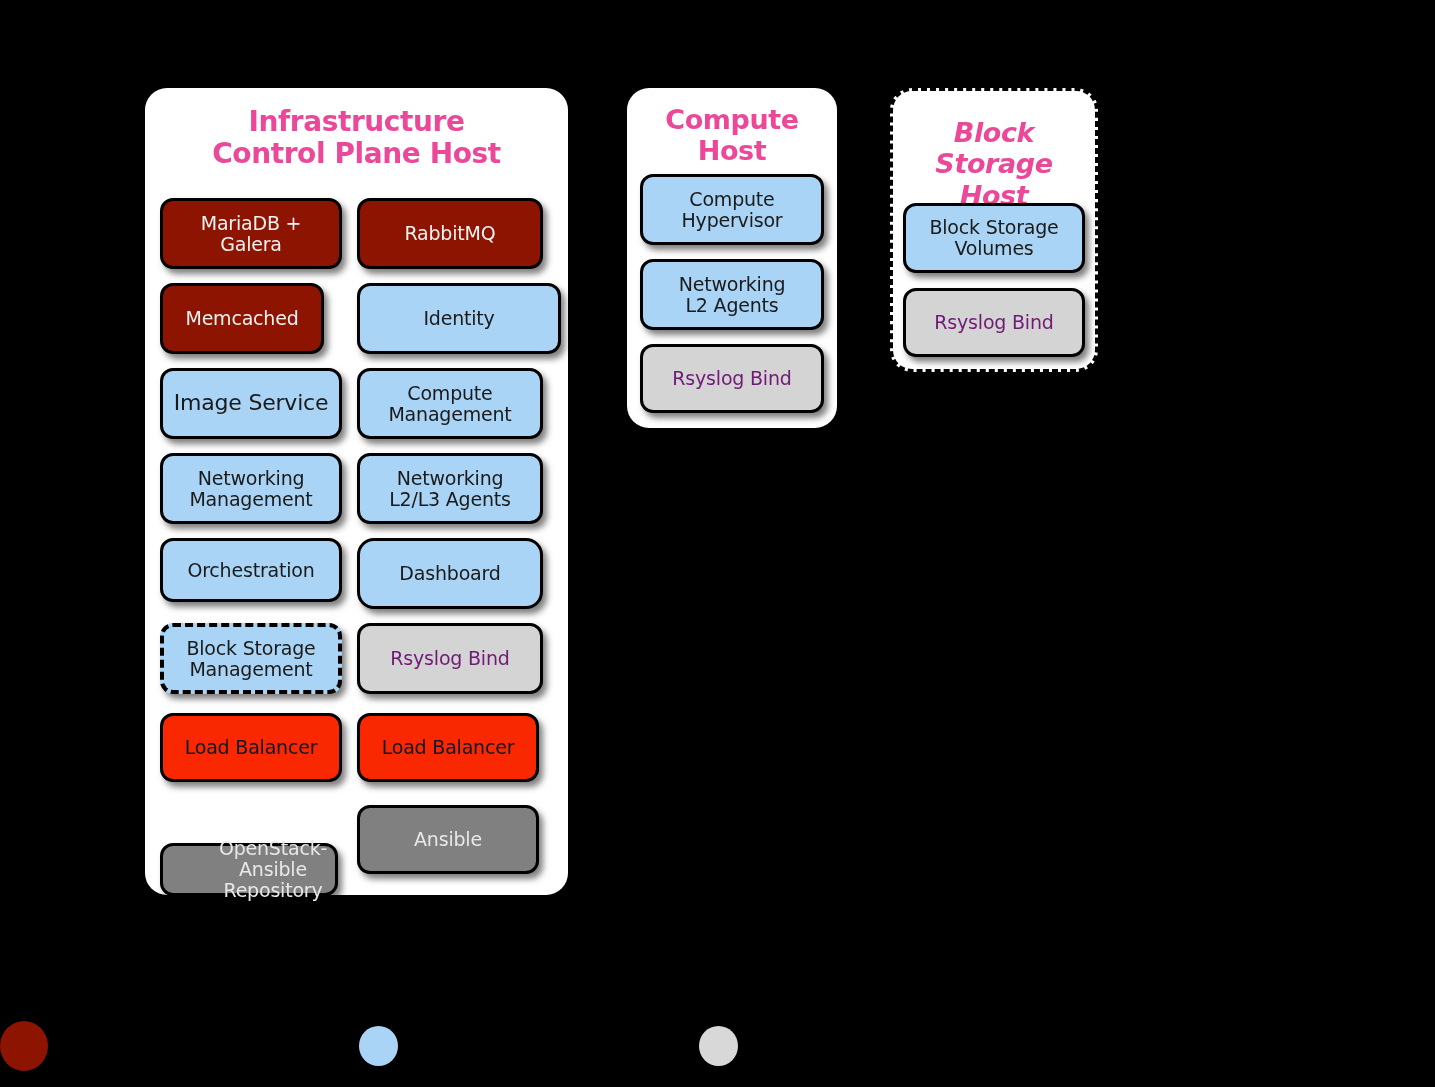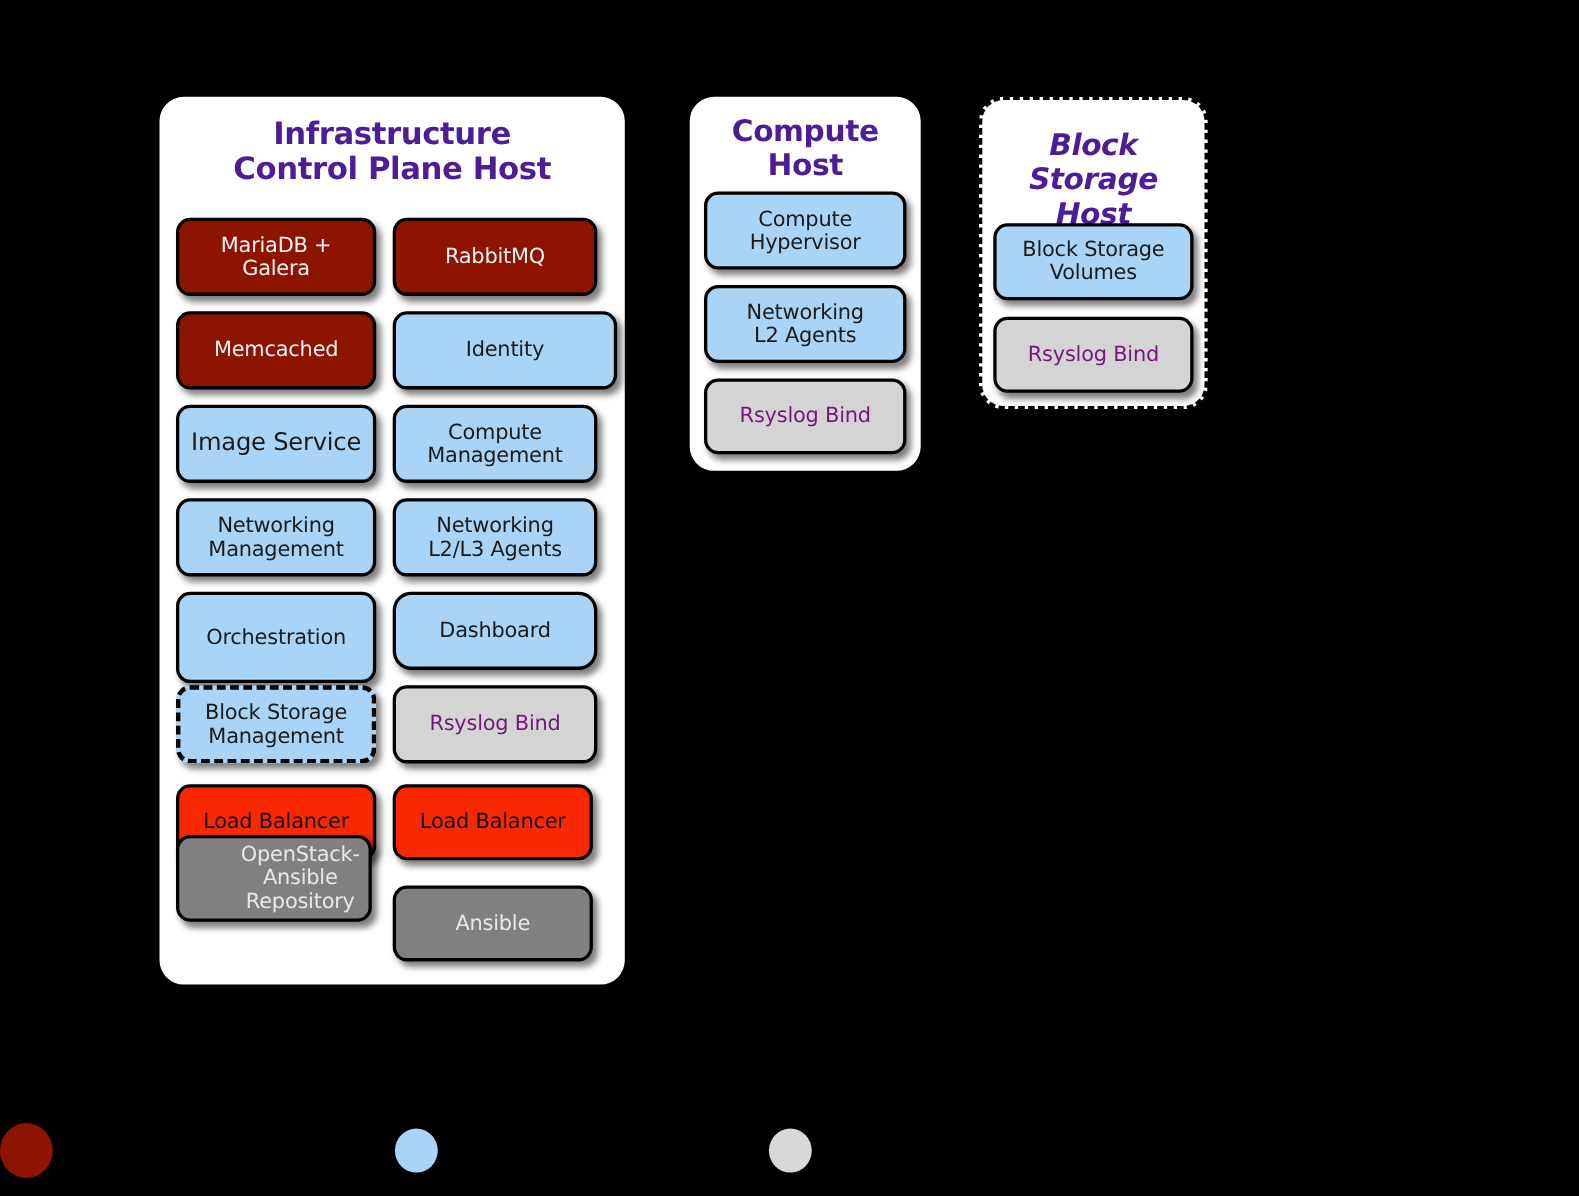--- a/index.html
+++ b/index.html
@@ -20,21 +20,21 @@
     box-shadow:4px 5px 7px rgba(0,0,0,0.55);
     box-sizing:border-box;
   }
   .panel.dotted{
     border:3px dashed #000000;
     border-radius:22px;
   }
   .panel-title{
     text-align:center;
     font-weight:bold;
-    color:#4c1d95;
+    color:#ec4899;
     letter-spacing:-0.4px;
     line-height:1.16;
     white-space:pre-line;
   }
 
   
   .box{
     position:absolute;
     box-sizing:border-box;
     border:3px solid #000000;
@@ -75,41 +75,41 @@
 
   <div class="panel" style="left:145px;top:88px;width:423px;height:807px;">
     <div class="panel-title" style="position:absolute;left:0;top:18px;width:423px;font-size:28px;">Infrastructure
 Control Plane Host</div>
   </div>
 
   <div class="box c-darkred" style="left:160px;top:198px;width:182px;height:71px;font-size:19px;">
     <span>MariaDB +
 Galera</span>
   </div>
-  <div class="box c-darkred" style="left:160px;top:283px;width:182px;height:71px;font-size:19px;">
+  <div class="box c-darkred" style="left:160px;top:283px;width:164px;height:71px;font-size:19px;">
     <span>Memcached</span>
   </div>
   <div class="box c-blue" style="left:160px;top:368px;width:182px;height:71px;font-size:22px;">
     <span>Image Service</span>
   </div>
   <div class="box c-blue" style="left:160px;top:453px;width:182px;height:71px;font-size:19px;">
     <span>Networking
 Management</span>
   </div>
-  <div class="box c-blue" style="left:160px;top:538px;width:182px;height:83px;font-size:19px;">
+  <div class="box c-blue" style="left:160px;top:538px;width:182px;height:64px;font-size:19px;">
     <span>Orchestration</span>
   </div>
   <div class="box c-blue dashed" style="left:160px;top:623px;width:182px;height:71px;font-size:19px;">
     <span>Block Storage
 Management</span>
   </div>
   <div class="box c-red" style="left:160px;top:713px;width:182px;height:69px;font-size:19px;">
     <span>Load Balancer</span>
   </div>
-  <div class="box c-gray" style="left:160px;top:759px;width:178px;height:79px;font-size:19px;padding-left:48px;">
+  <div class="box c-gray" style="left:160px;top:843px;width:178px;height:53px;font-size:19px;padding-left:48px;">
     <span>OpenStack-
 Ansible
 Repository</span>
   </div>
 
   <div class="box c-darkred" style="left:357px;top:198px;width:186px;height:71px;font-size:19px;">
     <span>RabbitMQ</span>
   </div>
   <div class="box c-blue" style="left:357px;top:283px;width:204px;height:71px;font-size:19px;">
     <span>Identity</span>

